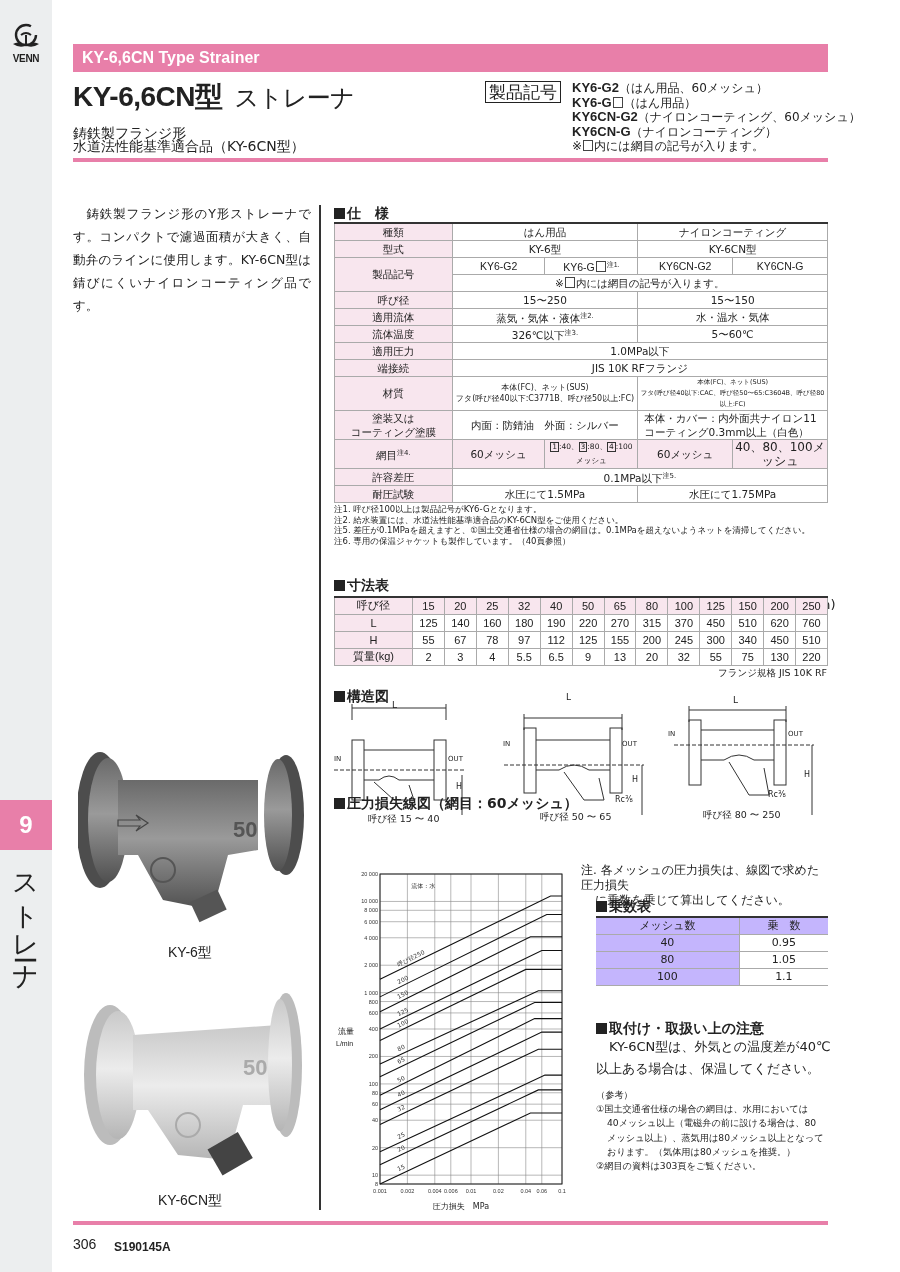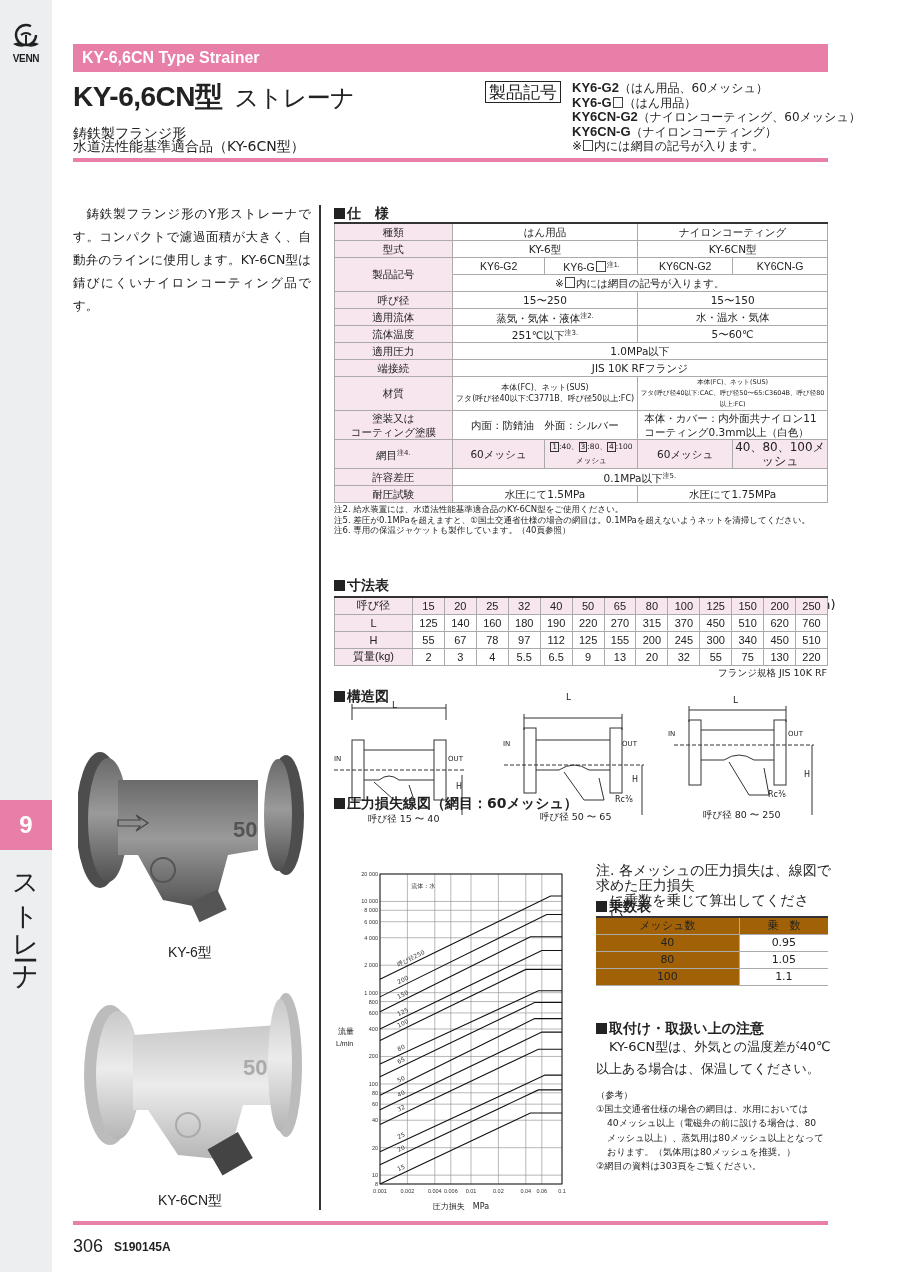--- a/index.html
+++ b/index.html
@@ -43,32 +43,32 @@
   .notes { position: absolute; left: 334px; top: 504px; font-size: 8.5px; line-height: 10.6px; }
 
   .dim { position: absolute; left: 334px; top: 596px; width: 494px; border-top: 2px solid #333; }
   .dim td { height: 17px; font-size: 11px; font-family: "Liberation Sans", sans-serif; }
   .dim .hd { background: #f8e6ee; width: 78px; }
   .mm { position: absolute; left: 800px; top: 597px; font-size: 13px; }
   .flange-note { position: absolute; left: 718px; top: 667px; font-size: 9.5px; }
 
   .draw-cap { position: absolute; font-size: 9.5px; }
 
-  .mult-note { position: absolute; left: 596px; top: 863px; width: 240px; font-size: 14px; line-height: 15px; }
+  .mult-note { position: absolute; left: 581px; top: 863px; width: 240px; font-size: 12px; line-height: 15px; }
   .mult { position: absolute; left: 596px; top: 916px; width: 232px; border-top: 2px solid #333; }
   .mult td { height: 17px; font-size: 11px; border-left: none; border-right: none; }
   .mult td:first-child { border-right: 1px solid #aaa; }
-  .mult .pink { background: #a16207; }
+  .mult .pink { background: #c4b5fd; }
 
   .caution { position: absolute; left: 596px; top: 1036px; width: 236px; font-size: 13px; line-height: 22px; text-indent: 1em; }
   .ref { position: absolute; left: 596px; top: 1088px; width: 236px; font-size: 9.2px; line-height: 14.2px; }
   .ref .ind { padding-left: 11px; }
 
   .footer-rule { position: absolute; left: 73px; top: 1221px; width: 755px; height: 4px; background: #e87fa9; }
-  .page-num { position: absolute; left: 73px; top: 1236px; font-family: "Liberation Sans", sans-serif; font-size: 18px; }
+  .page-num { position: absolute; left: 73px; top: 1236px; font-family: "Liberation Sans", sans-serif; font-size: 14px; }
   .doc-code { position: absolute; left: 114px; top: 1240px; font-family: "Liberation Sans", sans-serif; font-weight: bold; font-size: 12px; }
 </style>
 </head>
 <body>
 
 <div class="sidebar"></div>
 <div class="logo">
   <svg width="30" height="30" viewBox="0 0 30 30">
     <circle cx="15" cy="13" r="10" fill="none" stroke="#222" stroke-width="2.4" stroke-dasharray="52 11"></circle>
     <path d="M10 13 Q15 9 20 13 M15 13 L15 22" stroke="#222" stroke-width="2" fill="none"></path>
@@ -174,21 +174,21 @@
         <td colspan="2">15〜250</td>
         <td colspan="2">15〜150</td>
       </tr>
   <tr>
         <td class="hd">適用流体</td>
         <td colspan="2"><span>蒸気・気体・液体</span><span class="sup">注2.</span></td>
         <td colspan="2">水・温水・気体</td>
       </tr>
   <tr>
         <td class="hd">流体温度</td>
-        <td colspan="2"><span>251℃以下</span><span class="sup">注3.</span></td>
+        <td colspan="2"><span>326℃以下</span><span class="sup">注3.</span></td>
         <td colspan="2">5〜60℃</td>
       </tr>
   <tr>
         <td class="hd">適用圧力</td>
         <td colspan="4">1.0MPa以下</td>
       </tr>
   <tr>
         <td class="hd">端接続</td>
         <td colspan="4">JIS 10K RFフランジ</td>
       </tr>
@@ -227,20 +227,21 @@
       </tr>
   <tr>
         <td class="hd">耐圧試験</td>
         <td colspan="2">水圧にて1.5MPa</td>
         <td colspan="2">水圧にて1.75MPa</td>
       </tr>
 </tbody>
   </table>
 
 <div class="notes">
+  <div>注1.  呼び径100以上は製品記号がKY6-Gとなります。</div>
   <div>注2.  給水装置には、水道法性能基準適合品のKY-6CN型をご使用ください。</div>
   <div>注5.  差圧が0.1MPaを超えますと、①国土交通省仕様の場合の網目は。0.1MPaを超えないようネットを清掃してください。</div>
   <div>注6.  専用の保温ジャケットも製作しています。（40頁参照）</div>
 </div>
 
 <div class="sec-title" style="left:334px;top:577px">寸法表</div>
 <div class="mm">(mm)</div>
 <table class="dim">
   <tbody>
       <tr class="pink" style="background:#f8e6ee">

